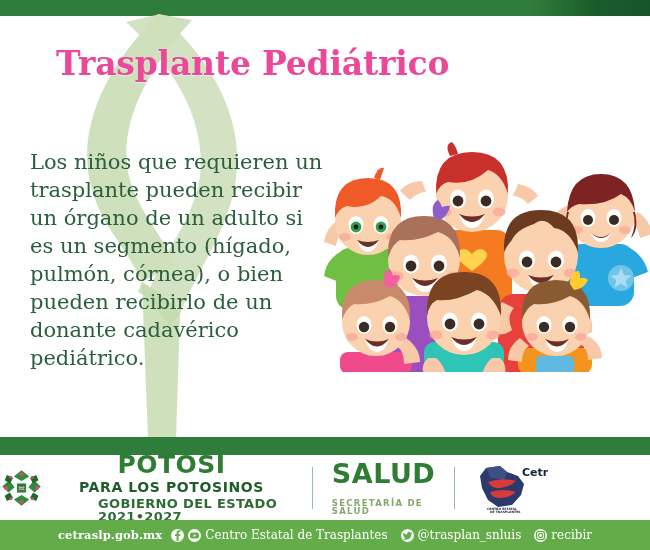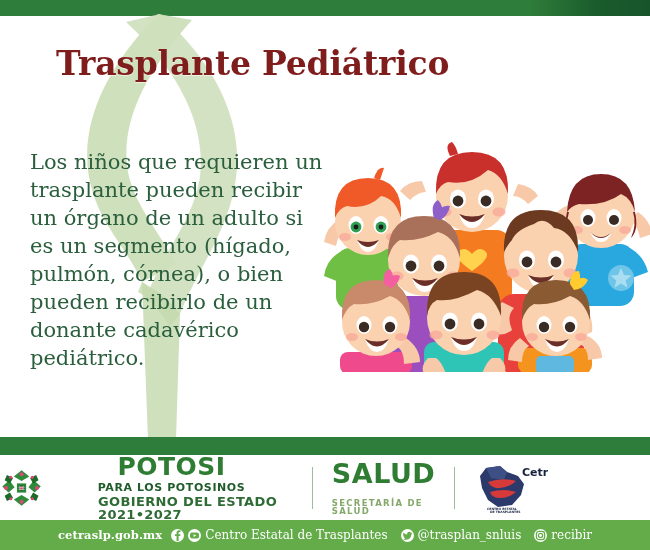--- a/index.html
+++ b/index.html
@@ -40,21 +40,21 @@
   .ribbon-wrap{position:absolute;left:30px;top:14px;width:230px;height:425px;overflow:hidden;}
   .ribbon{position:absolute;left:0;top:0;width:230px;height:425px;}
 
   
   .title{
     position:absolute;left:56px;top:44px;
     font-family:"DejaVu Serif", serif;
     font-weight:bold;
     font-size:33px;
     letter-spacing:-.2px;
-    color:#7f1d1d;
+    color:#ec4899;
     text-shadow:0 1px 0 rgba(255,255,255,.6);
     white-space:nowrap;
   }
 
   
   .body-copy{
     position:absolute;left:30px;top:148px;width:300px;
     font-family:"DejaVu Serif", serif;
     font-size:21px;line-height:28px;
     color:#2a5e3c;
@@ -67,21 +67,21 @@
   .logos{position:absolute;left:0;top:455px;width:548px;height:65px;
          display:flex;align-items:center;justify-content:center;gap:0px;}
   .logo-group{display:flex;align-items:center;}
   .motif{width:56px;height:52px;margin-right:7px;}
   .potosi-txt{display:flex;flex-direction:column;align-items:center;line-height:1;}
   .potosi-main{
     font-family:"DejaVu Sans", sans-serif;font-weight:bold;font-size:25px;
     color:#2e7d32;letter-spacing:.5px;display:flex;align-items:flex-start;
   }
   .potosi-sub{
-    font-family:"DejaVu Sans", sans-serif;font-weight:bold;font-size:11px;
+    font-family:"DejaVu Sans", sans-serif;font-weight:bold;font-size:14px;
     color:#1f5c2a;letter-spacing:.6px;margin-top:3px;
   }
   .potosi-sub2{
     font-family:"DejaVu Sans", sans-serif;font-weight:bold;font-size:13px;
     color:#2f6b35;letter-spacing:.35px;margin-top:2.5px;margin-left:48px;
   }
   .divider{width:1px;height:42px;background:#9bbf9e;margin:0 19px;}
   .salud-txt{display:flex;flex-direction:column;align-items:flex-end;line-height:1;}
   .salud-main{
     font-family:"DejaVu Sans", sans-serif;font-weight:bold;font-size:27px;

